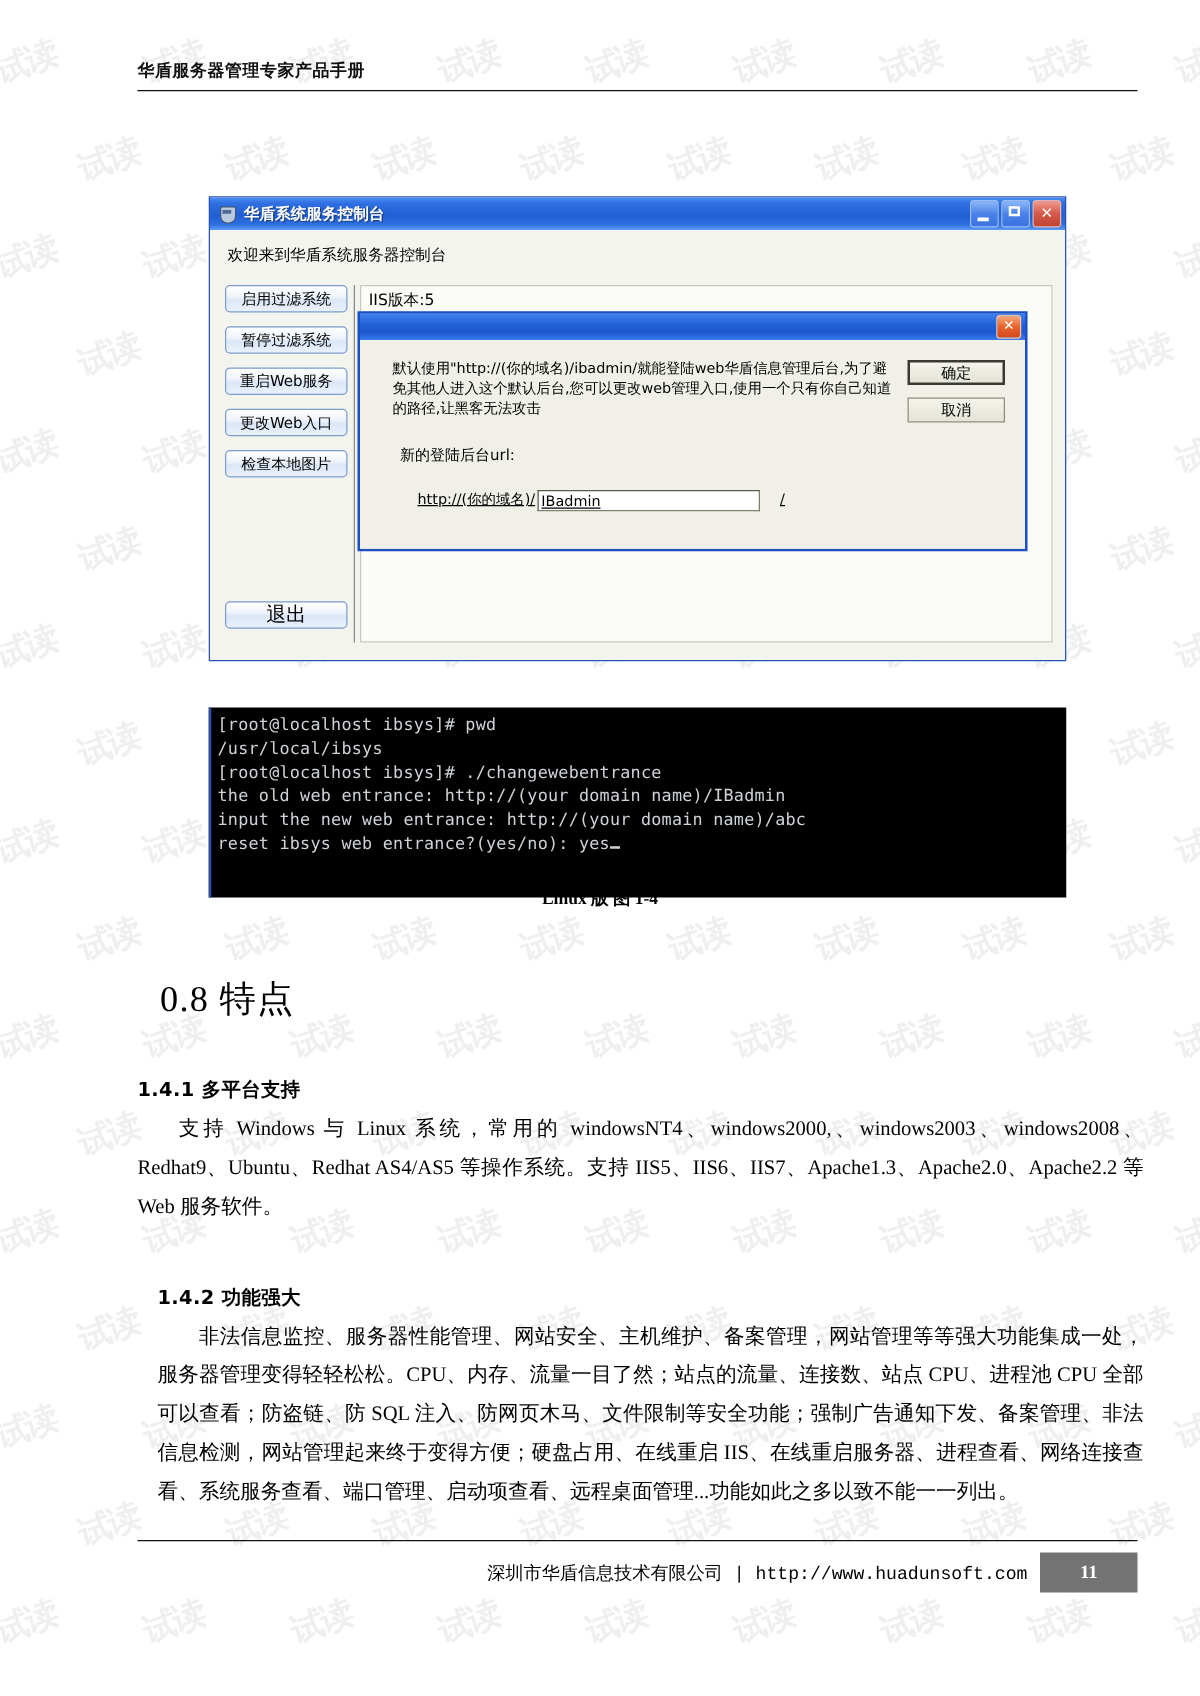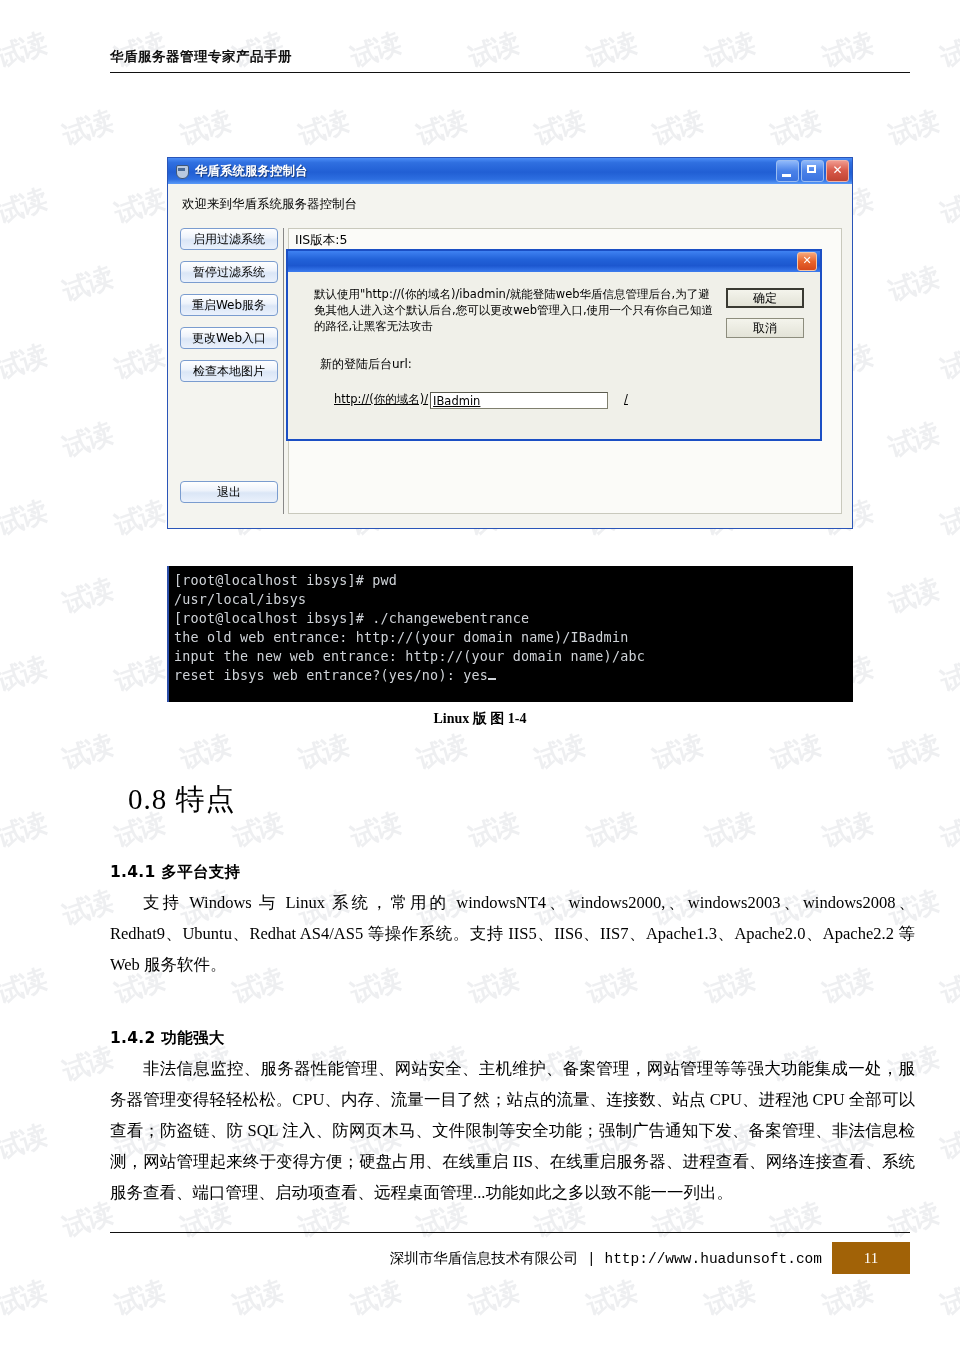--- a/index.html
+++ b/index.html
@@ -184,21 +184,21 @@
   #exitbtn {
     position: absolute;
     left: 12px;
     top: 297px;
     width: 98px;
     height: 22px;
     border: 1px solid #7a9ccf;
     border-radius: 4px;
     background: linear-gradient(180deg,#ffffff 0%,#eef3fb 42%,#dbe6f6 55%,#eaf1fc 100%);
     font-family: "DejaVu Sans", sans-serif;
-    font-size: 12px;
+    font-size: 16px;
     text-align: center;
     line-height: 20px;
     box-sizing: border-box;
   }
   #rightpanel {
     position: absolute;
     left: 120px; top: 44px;
     right: 10px; bottom: 14px;
     background: #fbfbf8;
     border: 1px solid #c9c9bd;
@@ -337,21 +337,21 @@
   }
   #cap1 { top: 538px; }
   #cap2 { top: 710px; }
 
   
   #terminal {
     position: absolute;
     left: 167px;
     top: 566px;
     width: 686px;
-    height: 136px;
+    height: 152px;
     background: #000;
     z-index: 10;
     border-left: 2px solid #2c4ea8;
     box-sizing: border-box;
     padding: 5px 10px 0 5px;
     overflow: hidden;
   }
   #terminal .tl {
     font-family: "DejaVu Sans Mono", monospace;
     font-size: 13.4px;
@@ -393,21 +393,21 @@
   }
   .para {
     font-family: "Liberation Serif", serif;
     font-size: 16.5px;
     line-height: 31px;
     color: #000;
     text-align: justify;
     margin: 0;
     text-indent: 2em;
   }
-  #sec142 { margin-top: 48px; }
+  #sec142 { margin-top: 48px; margin-left: 16px; }
 
   
   #footer {
     position: absolute;
     left: 110px;
     top: 1232px;
     width: 800px;
     z-index: 10;
   }
   #footer .frule {
@@ -552,17 +552,17 @@
     <div id="sec142">
       <div class="h3">1.4.2 功能强大</div>
       <p class="para">非法信息监控、服务器性能管理、网站安全、主机维护、备案管理，网站管理等等强大功能集成一处，服务器管理变得轻轻松松。CPU、内存、流量一目了然；站点的流量、连接数、站点 CPU、进程池 CPU 全部可以查看；防盗链、防 SQL 注入、防网页木马、文件限制等安全功能；强制广告通知下发、备案管理、非法信息检测，网站管理起来终于变得方便；硬盘占用、在线重启 IIS、在线重启服务器、进程查看、网络连接查看、系统服务查看、端口管理、启动项查看、远程桌面管理...功能如此之多以致不能一一列出。</p>
     </div>
   </div>
 
   <div id="footer">
     <div class="frule"></div>
     <div class="frow">
       <div id="ftext">深圳市华盾信息技术有限公司  | http://www.huadunsoft.com</div>
-      <div id="pagebox" style="background: #a16207;">11</div>
+      <div id="pagebox" style="background: #737373; font-weight: bold;">11</div>
     </div>
   </div>
 
 </div>
 
 </body></html>

